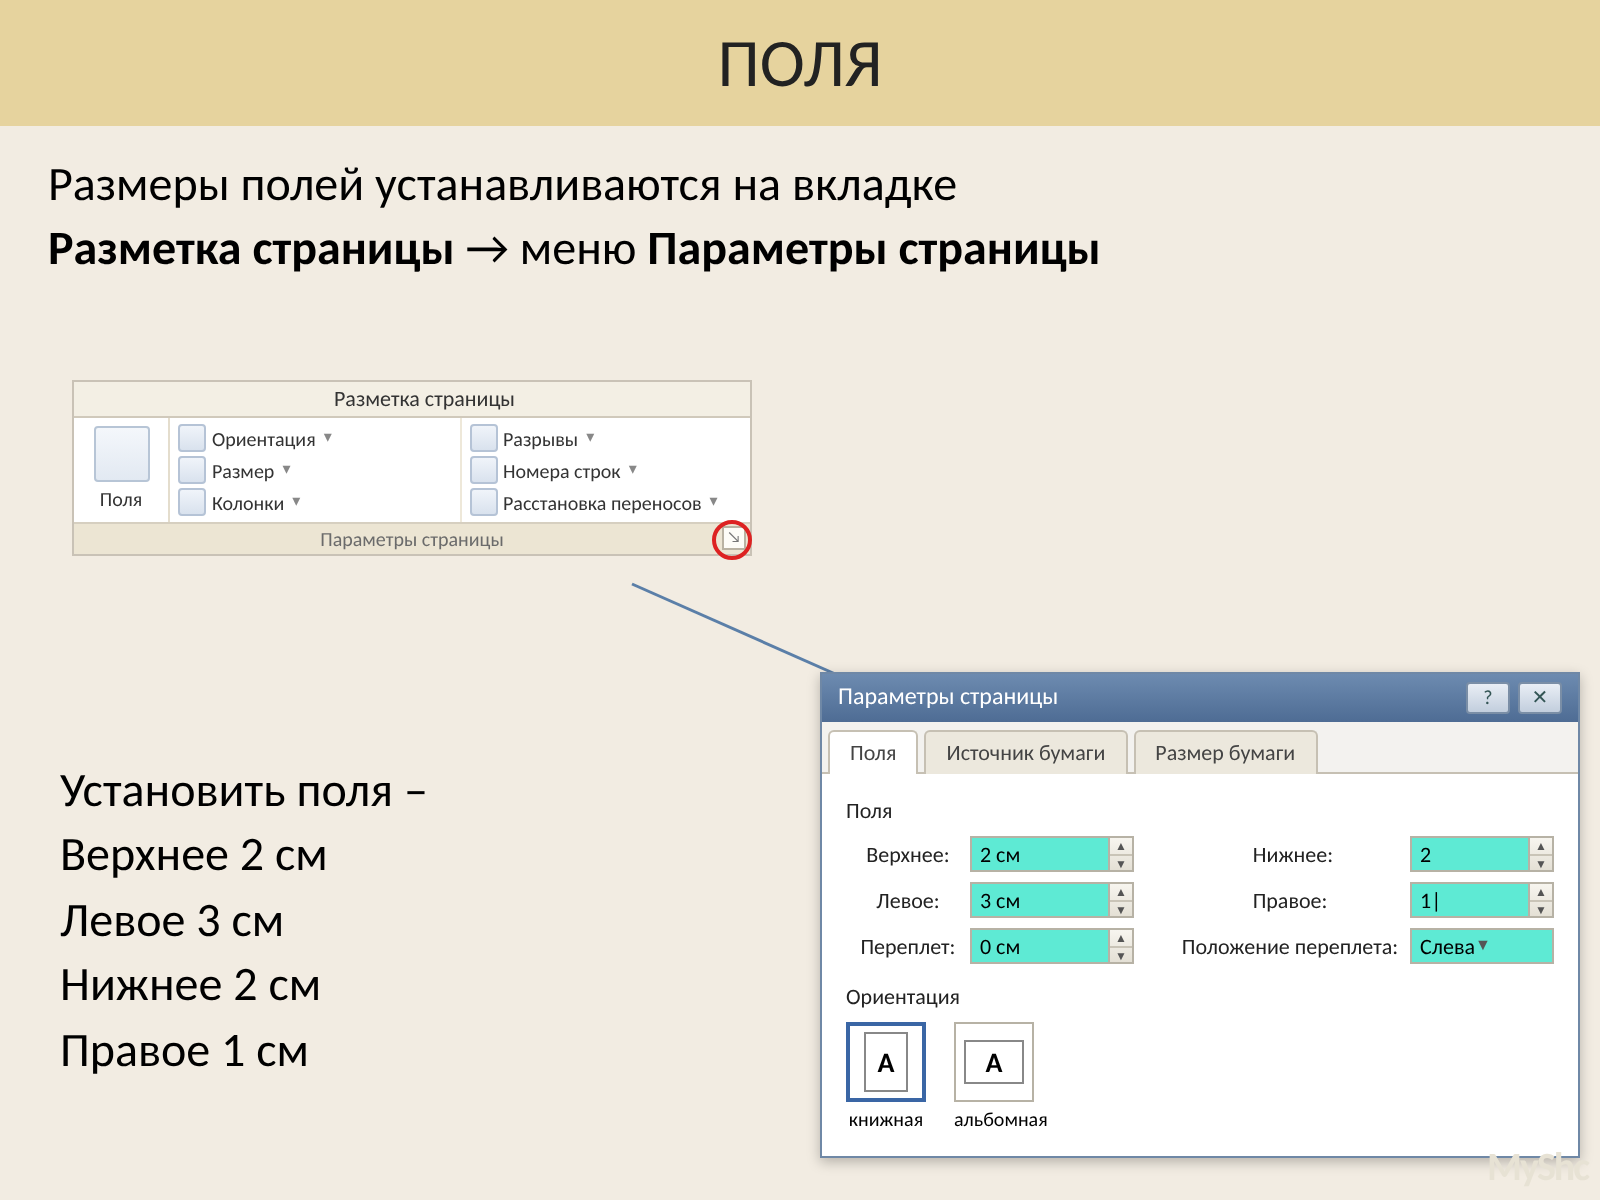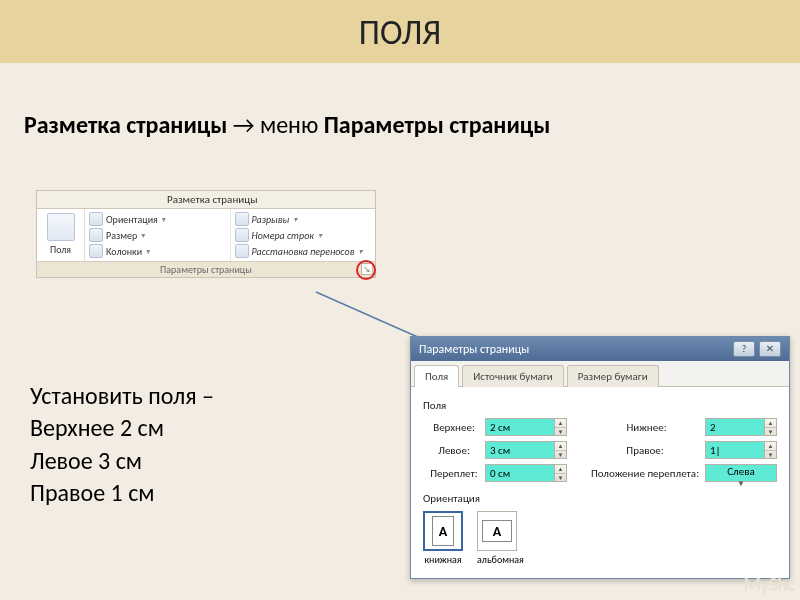--- a/index.html
+++ b/index.html
@@ -52,21 +52,21 @@
   .ribbon-big-icon {
     width: 28px; height: 28px;
     margin: 0 auto 2px auto;
     border: 1px solid #b7c5d6;
     background: linear-gradient(#f4f7fb,#e2e9f2);
     border-radius: 2px;
   }
   .ribbon-big-label { font-size: 10px; }
   .ribbon-cols { flex: 1; display: flex; }
   .ribbon-col { flex: 1; padding: 2px 4px; border-right: 1px solid #eee8d9; }
-  .ribbon-col:last-child { border-right: none; font-style: italic; }
+  .ribbon-col:last-child { border-right: none; }
   .ritem { display: flex; align-items: center; gap: 3px; padding: 1px 0; white-space: nowrap; }
   .ritem .ic {
     width: 14px; height: 14px; flex: 0 0 14px;
     background: linear-gradient(#f0f4fa,#d9e2ee);
     border: 1px solid #b5c3d6; border-radius: 2px;
   }
   .ritem .dd { font-size: 8px; color: #888; margin-left: 1px; }
   .ribbon-footer {
     background: #ece5d3;
     border-top: 1px solid #d6cfc0;
@@ -164,21 +164,21 @@
   }
   .flabel { color: #222; text-align: center; }
   .fval {
     border: 1px solid #b7b2a5;
     height: 18px;
     padding: 0 4px;
     font-size: 11px;
     background: #5eead4;
     display: flex; align-items: center;
   }
-  .fval.sel { justify-content: flex-start; flex-direction: column; }
+  .fval.sel { justify-content: flex-start; }
   .spin {
     width: 12px; height: 18px;
     display: flex; flex-direction: column;
     border: 1px solid #b7b2a5; border-left: none;
     background: linear-gradient(#f7f5ef,#e4e0d5);
   }
   .spin div { flex:1; font-size:6px; text-align:center; line-height:8px; color:#555; }
   .spin div:first-child { border-bottom: 1px solid #c9c4b7; }
   .orient-row { display: flex; gap: 14px; margin-top: 6px; }
   .orient {
@@ -208,21 +208,21 @@
     font-weight: bold;
     letter-spacing: -1px;
   }
 </style>
 </head>
 <body>
 
 <div class="title-bar">ПОЛЯ</div>
 
 <div class="intro">
-  <br>
+  <span>Размеры полей устанавливаются на вкладке</span><br>
   <b>Разметка страницы</b><span> → </span><span>меню </span><b>Параметры страницы</b>
 </div>
 
 <div class="ribbon">
   <div class="ribbon-tab">Разметка страницы</div>
   <div class="ribbon-body">
     <div class="ribbon-big">
       <div class="ribbon-big-icon"></div>
       <div class="ribbon-big-label">Поля</div>
     </div>
@@ -277,20 +277,21 @@
         <path d="M0,0 L6,3 L0,6 Z" fill="#5b7fa8"></path>
       </marker>
     </defs>
   <line x1="6" y1="6" x2="128" y2="60" stroke="#5b7fa8" stroke-width="1.5" marker-end="url(#ah)"></line>
 </svg>
 
 <div class="instr">
   <div>Установить поля –</div>
   <div>Верхнее 2 см</div>
   <div>Левое 3 см</div>
+  <div>Нижнее 2 см</div>
   <div>Правое 1 см</div>
 </div>
 
 <div class="dialog">
   <div class="dlg-title">
     <span>Параметры страницы</span>
     <span class="spacer"></span>
     <div class="dlg-btn">?</div>
     <div class="dlg-btn">✕</div>
   </div>

